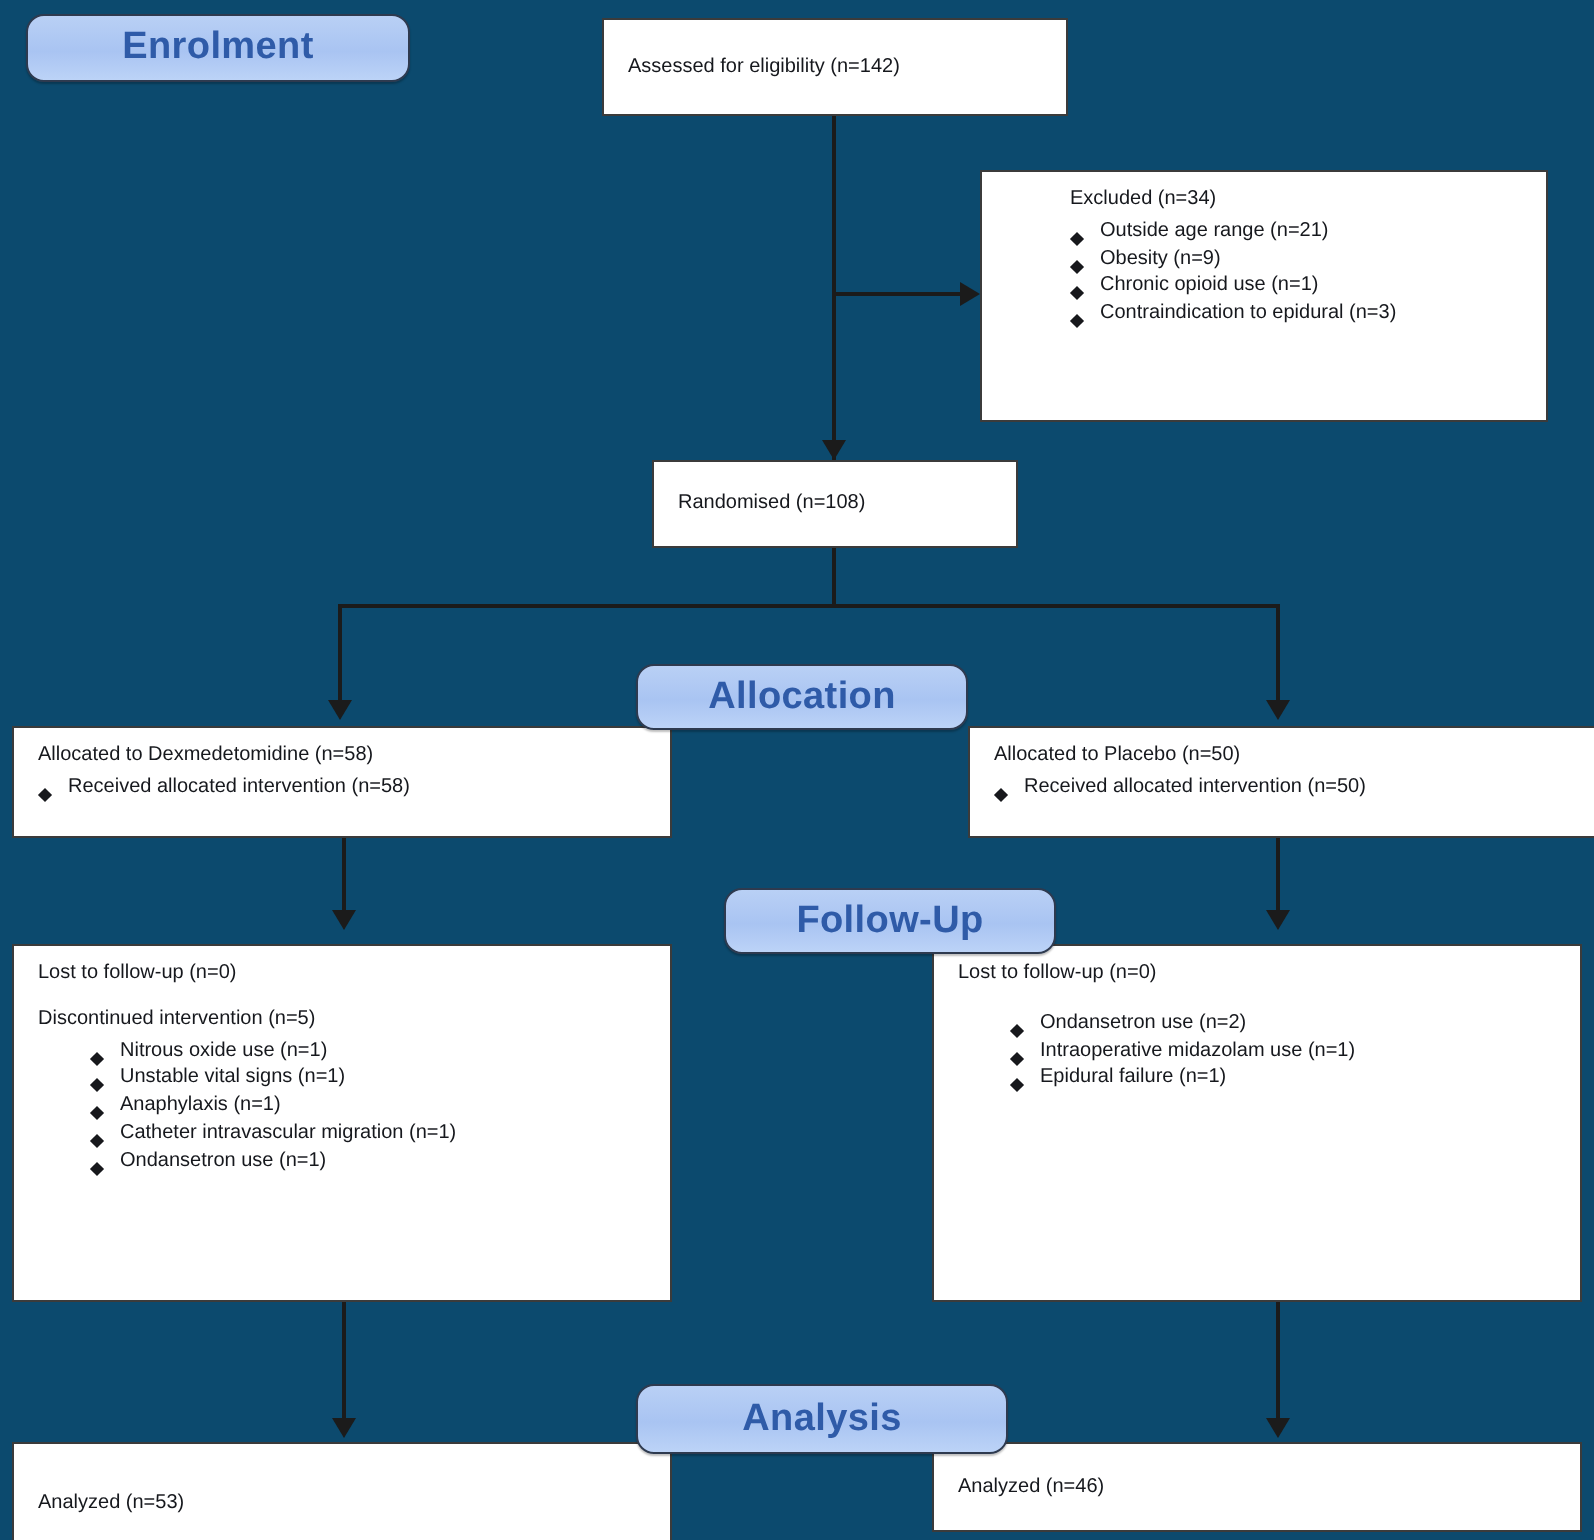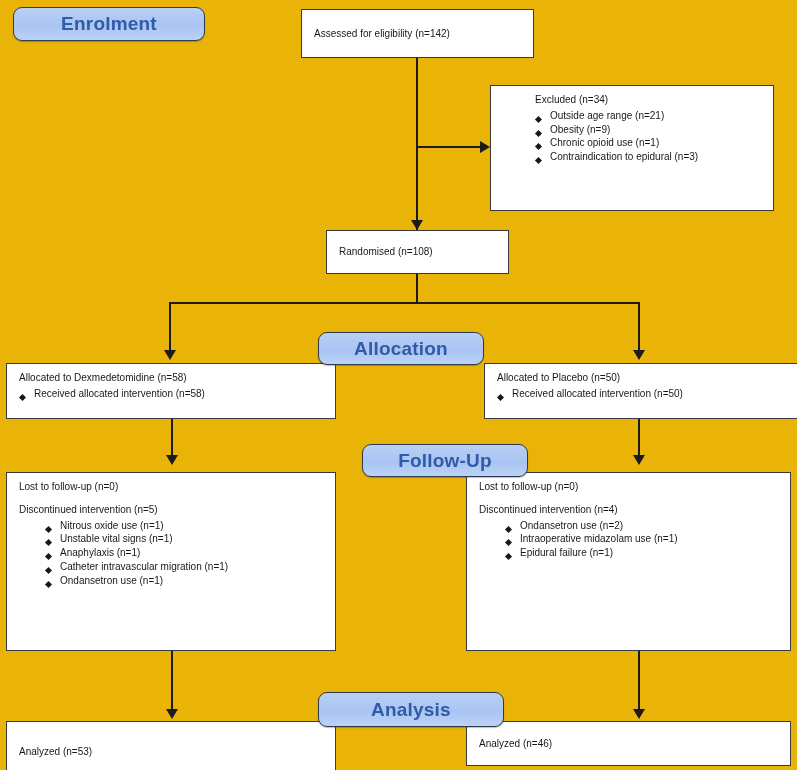--- a/index.html
+++ b/index.html
@@ -8,21 +8,21 @@
     background: #ffffff;
   }
   body {
     font-family: "Liberation Sans", sans-serif;
     color: #1a1a1a;
   }
   #diagram {
     position: relative;
     width: 797px;
     height: 770px;
-    background: #eab308;
+    background: #0c4a6e;
     overflow: hidden;
   }
 
   
   .node {
     position: absolute;
     box-sizing: border-box;
     border: 1.6px solid #3b3b3b;
     background: #ffffff;
     padding: 7px 10px 7px 12px;
@@ -184,21 +184,20 @@
       <li>Unstable vital signs (n=1)</li>
       <li>Anaphylaxis (n=1)</li>
       <li>Catheter intravascular migration (n=1)</li>
       <li>Ondansetron use (n=1)</li>
     </ul>
   </div>
 
   <div class="node" style="left:466px; top:472px; width:325px; height:179px;">
     <div class="title">Lost to follow-up (n=0)</div>
     <div class="gap-line"></div>
-    <div class="title">Discontinued intervention (n=4)</div>
     <ul class="indent">
       <li>Ondansetron use (n=2)</li>
       <li>Intraoperative midazolam use (n=1)</li>
       <li>Epidural failure (n=1)</li>
     </ul>
   </div>
 
   <div class="ln v" style="left:171px; top:651px; height:62px;"></div>
   <div class="arrow-down" style="left:166px; top:709px;"></div>
   <div class="ln v" style="left:638px; top:651px; height:62px;"></div>

